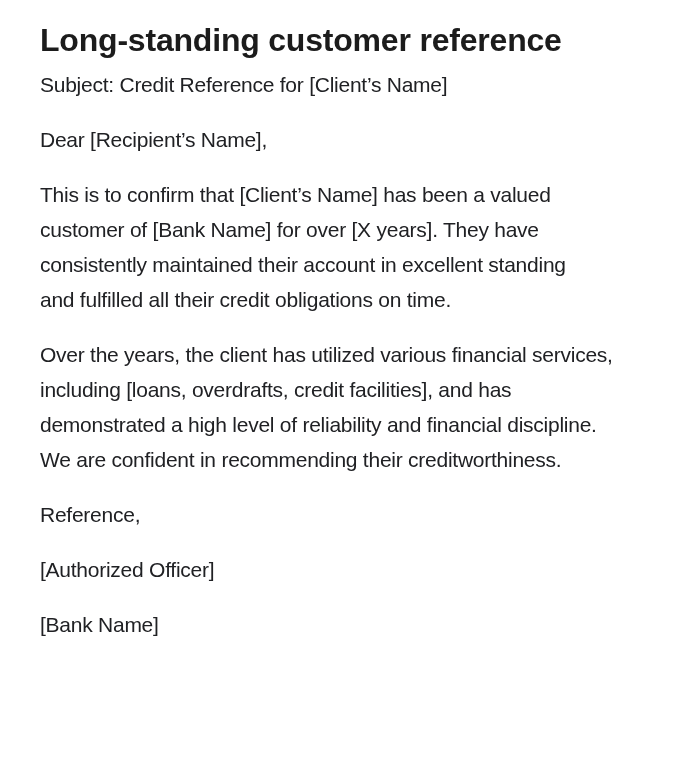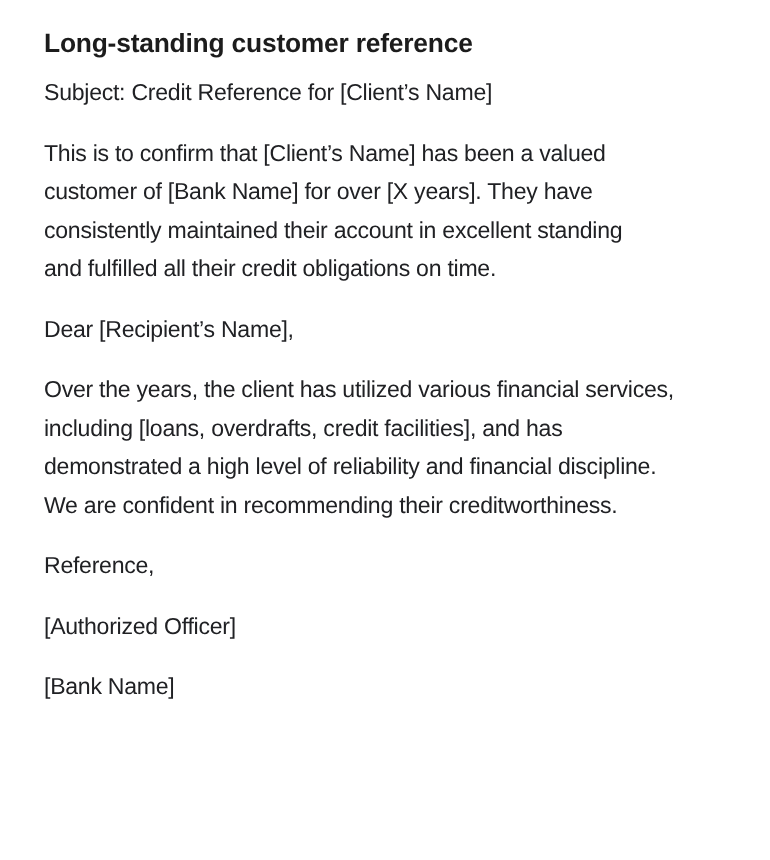--- a/index.html
+++ b/index.html
@@ -10,21 +10,21 @@
   .page {
     width: 700px;
     min-height: 782px;
     box-sizing: border-box;
     padding: 24px 40px 40px 40px;
     background: #ffffff;
     font-family: "Liberation Sans", sans-serif;
     color: #202124;
   }
   .doc-title {
-    font-size: 24px;
+    font-size: 32px;
     line-height: 32px;
     font-weight: 700;
     color: #1c1c1c;
     margin: 0 0 11px 0;
     letter-spacing: -0.2px;
   }
   .doc-par {
     font-size: 21px;
     line-height: 35px;
     font-weight: 400;
@@ -38,26 +38,26 @@
   }
 </style>
 </head>
 <body>
 
 <div class="page">
   <h1 class="doc-title">Long-standing customer reference</h1>
 
   <p class="doc-par">Subject: Credit Reference for [Client’s Name]</p>
 
+  <p class="doc-par">Dear [Recipient’s Name],</p>
+
   <p class="doc-par">This is to confirm that [Client’s Name] has been a valued
 customer of [Bank Name] for over [X years]. They have
 consistently maintained their account in excellent standing
 and fulfilled all their credit obligations on time.</p>
-
-  <p class="doc-par">Dear [Recipient’s Name],</p>
 
   <p class="doc-par">Over the years, the client has utilized various financial services,
 including [loans, overdrafts, credit facilities], and has
 demonstrated a high level of reliability and financial discipline.
 We are confident in recommending their creditworthiness.</p>
 
 
   <p class="doc-par">Reference,</p>
 
   <p class="doc-par">[Authorized Officer]</p>

